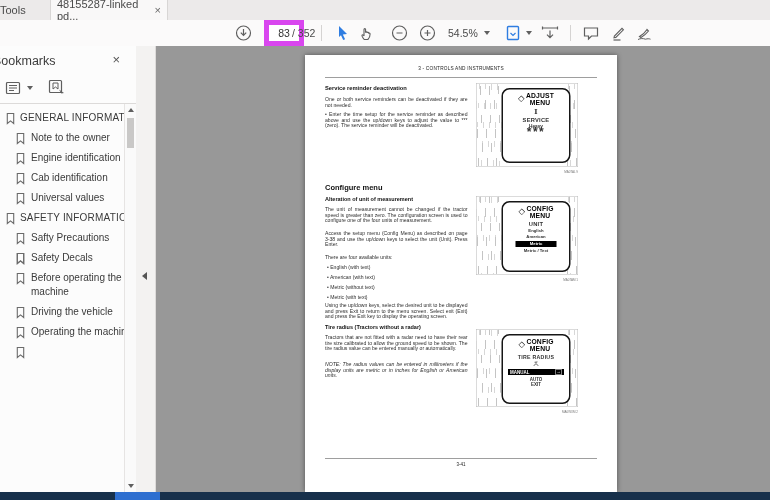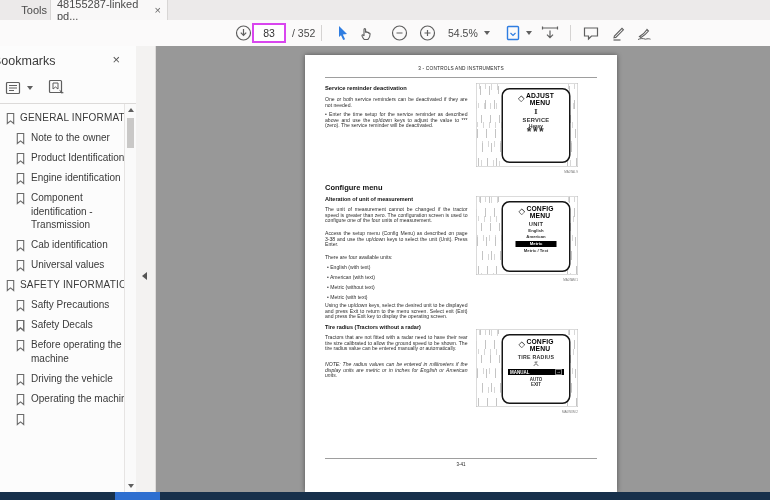--- a/index.html
+++ b/index.html
@@ -2,28 +2,28 @@
 <html><head>
 <meta charset="utf-8">
 <style>
   html,body{margin:0;padding:0;}
   body{width:770px;height:500px;overflow:hidden;font-family:"Liberation Sans",sans-serif;background:#fff;}
   #app{position:relative;width:770px;height:500px;background:#f1efee;}
 
   
   .tabbar{position:absolute;left:0;top:0;width:770px;height:20px;background:#eceaea;border-bottom:1px solid #d9d7d6;}
   .tab{position:absolute;top:0;height:20px;display:flex;align-items:center;font-size:11px;color:#4a4a4a;}
-  .tab-tools{left:0;width:47px;justify-content:flex-end;}
+  .tab-tools{left:0;width:47px;justify-content:flex-start;}
   .tab-doc{left:50px;width:118px;background:#f9f8f8;border-left:1px solid #d8d6d5;border-right:1px solid #d8d6d5;padding:0 6px;box-sizing:border-box;justify-content:space-between;}
   .tab-close{color:#6a6a6a;font-size:11px;margin-left:4px;cursor:default;}
 
   
   .toolbar{position:absolute;left:0;top:20px;width:770px;height:26px;background:#fbfafa;border-bottom:1px solid #cfcdcc;}
   .toolbar .ti{position:absolute;top:50%;transform:translateY(-50%);display:flex;align-items:center;}
-  .pagebox{left:252px;width:30px;height:16px;background:#fff;border:2px solid #d946ef;font-size:10.5px;color:#333;justify-content:center;}
+  .pagebox{left:264px;width:30px;height:16px;background:#fff;border:5px solid #d946ef;font-size:10.5px;color:#333;justify-content:center;}
   .ptotal{left:292px;font-size:10.5px;color:#4a4a4a;}
   .tsep{position:absolute;top:5px;width:1px;height:16px;background:#d5d3d2;}
   .zoomtxt{left:448px;font-size:10.5px;color:#4a4a4a;}
   .caret{width:0;height:0;border-left:3.5px solid transparent;border-right:3.5px solid transparent;border-top:4px solid #5f5f5f;}
   .c1{left:484px;} .c2{left:526px;}
 
   
   .main{position:absolute;left:0;top:46px;width:770px;bottom:8px;}
   .sidebar{position:absolute;left:0;top:0;width:136px;height:100%;background:#fcfcfc;}
   .sb-head{position:absolute;left:0;top:6px;width:124px;height:20px;}
@@ -208,40 +208,28 @@
     <span class="bm-label">GENERAL INFORMATION</span>
   </div>
 
   <div class="bm-item l1">
     <svg class="bm-ic" viewBox="0 0 12 14" width="11" height="13">
               <path d="M2.5 1.5h7v11L6 9.6l-3.5 2.9z" fill="none" stroke="#6b6b6b" stroke-width="1.2"></path>
             </svg>
     <span class="bm-label">Note to the owner</span>
   </div>
 
-  <div class="bm-item l1">
-    <svg class="bm-ic" viewBox="0 0 12 14" width="11" height="13">
-              <path d="M2.5 1.5h7v11L6 9.6l-3.5 2.9z" fill="none" stroke="#6b6b6b" stroke-width="1.2"></path>
-            </svg>
-    <span class="bm-label">Product Identification</span>
-  </div>
 
   <div class="bm-item l1">
     <svg class="bm-ic" viewBox="0 0 12 14" width="11" height="13">
               <path d="M2.5 1.5h7v11L6 9.6l-3.5 2.9z" fill="none" stroke="#6b6b6b" stroke-width="1.2"></path>
             </svg>
     <span class="bm-label">Engine identification</span>
   </div>
 
-  <div class="bm-item l1">
-    <svg class="bm-ic" viewBox="0 0 12 14" width="11" height="13">
-              <path d="M2.5 1.5h7v11L6 9.6l-3.5 2.9z" fill="none" stroke="#6b6b6b" stroke-width="1.2"></path>
-            </svg>
-    <span class="bm-label">Component identification - Transmission</span>
-  </div>
 
   <div class="bm-item l1">
     <svg class="bm-ic" viewBox="0 0 12 14" width="11" height="13">
               <path d="M2.5 1.5h7v11L6 9.6l-3.5 2.9z" fill="none" stroke="#6b6b6b" stroke-width="1.2"></path>
             </svg>
     <span class="bm-label">Cab identification</span>
   </div>
 
   <div class="bm-item l1">
     <svg class="bm-ic" viewBox="0 0 12 14" width="11" height="13">

